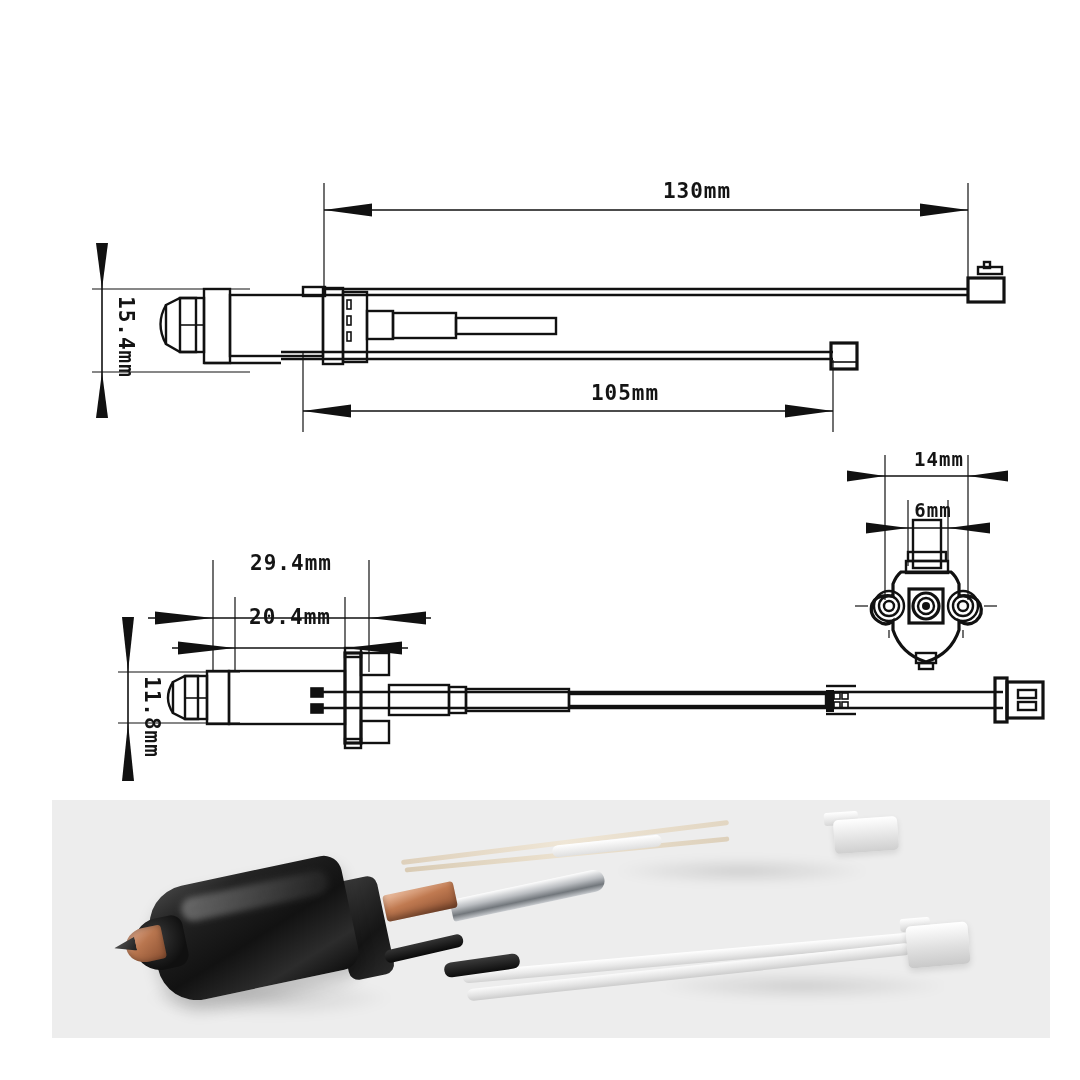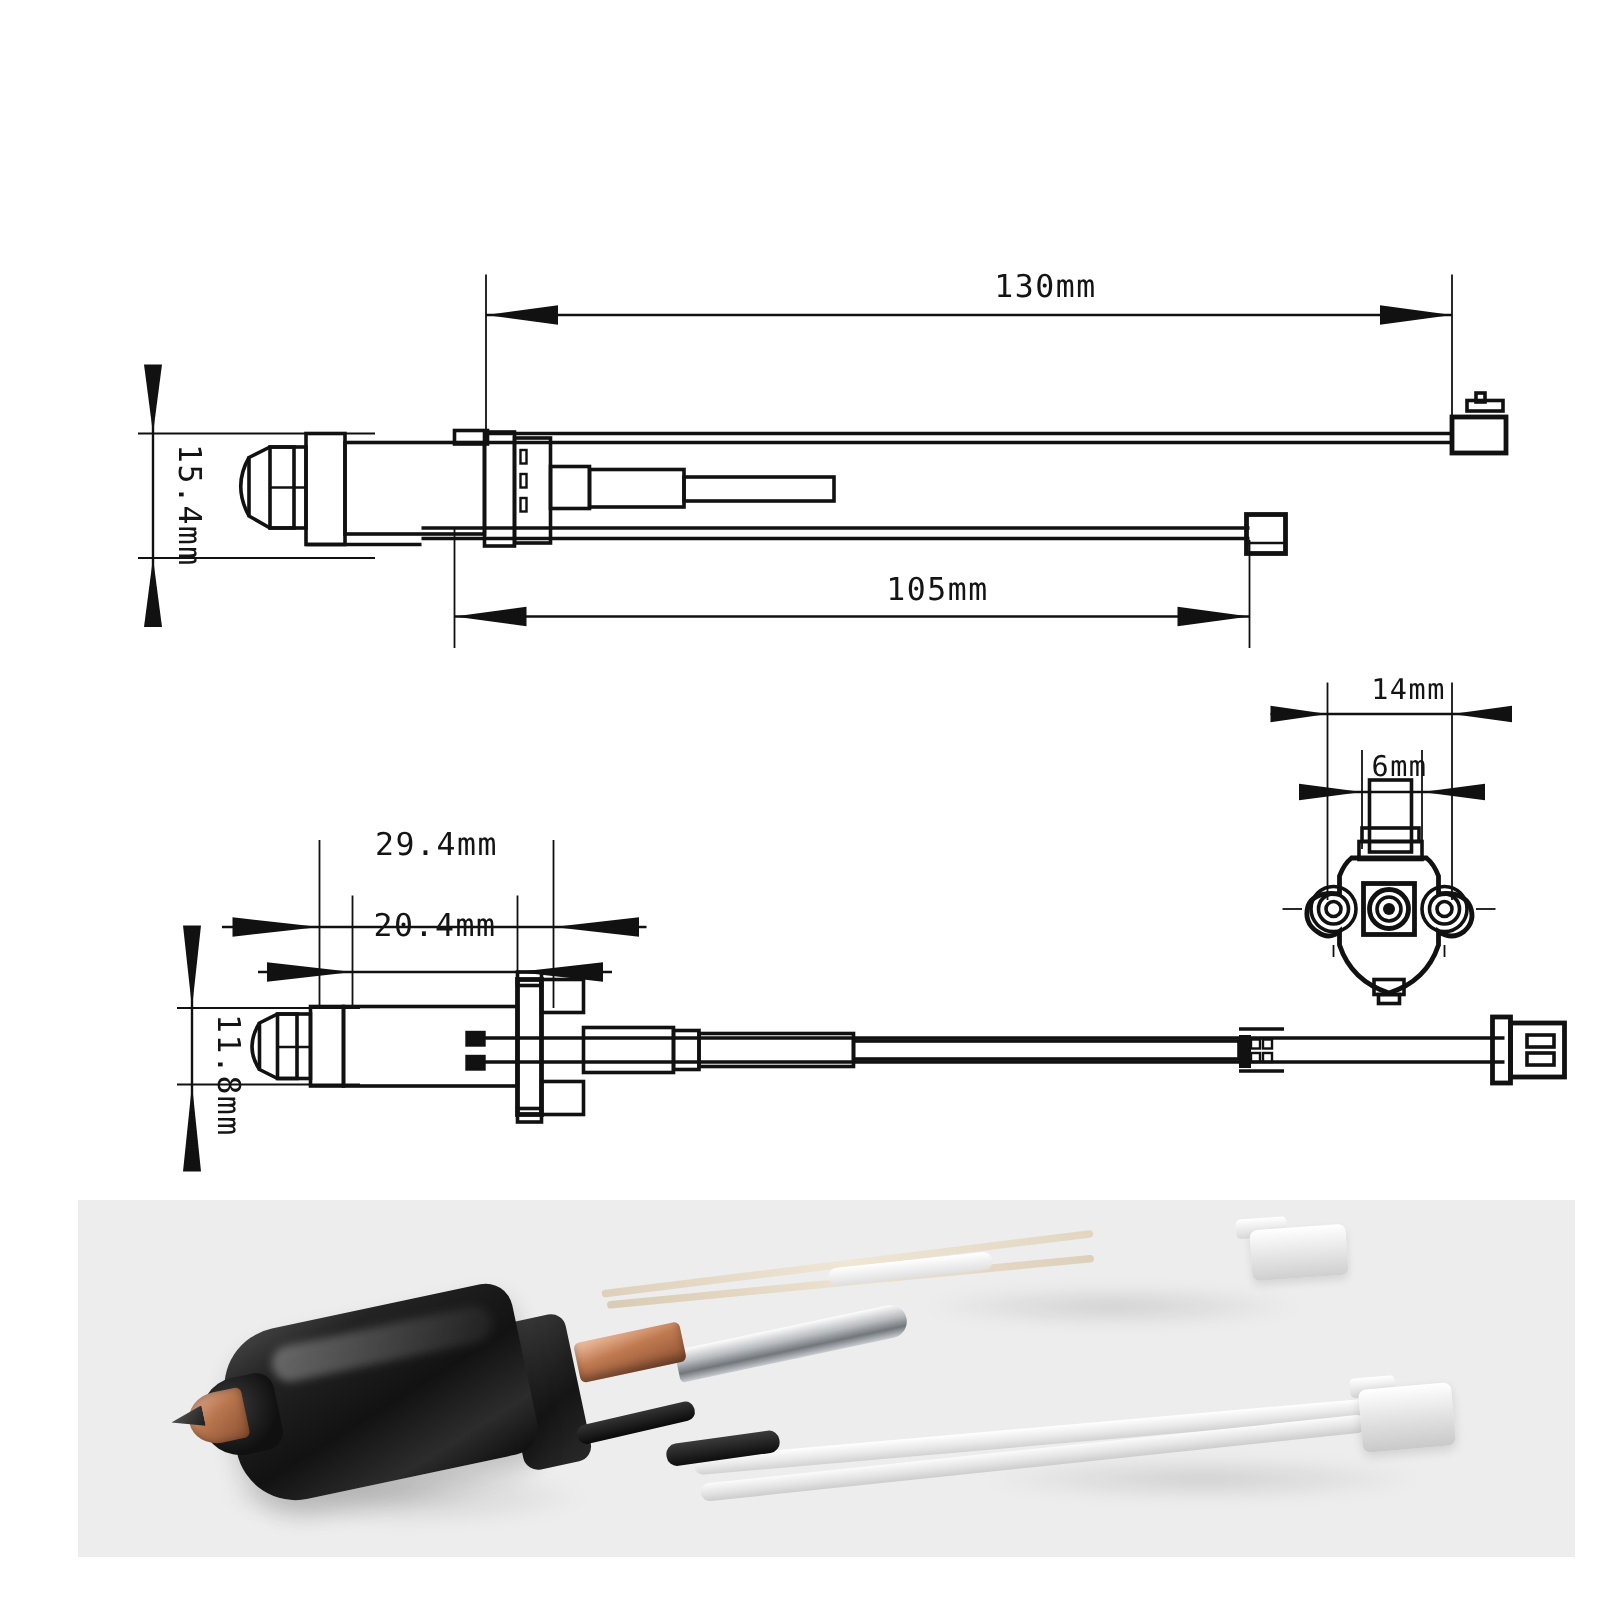--- a/index.html
+++ b/index.html
@@ -4,21 +4,21 @@
 <title>Hotend Technical Drawing</title>
 <style>
   html,body{margin:0;padding:0;}
   body{
     width:1080px;height:1080px;
     background:#ffffff;
     font-family:"DejaVu Sans Mono", monospace;
     overflow:hidden;
     position:relative;
   }
-  #sheet{position:absolute;left:0;top:0;width:996px;height:1080px;}
+  #sheet{position:absolute;left:0;top:0;width:996px;height:1080px;font-weight:bold;}
   svg#cad{position:absolute;left:0;top:0;width:1080px;height:1080px;display:block;}
 
   .dimtext{
     font-family:"DejaVu Sans Mono", monospace;
     font-size:21px;
     fill:#141414;
     letter-spacing:1px;
   }
   .dimtext-sm{
     font-family:"DejaVu Sans Mono", monospace;

